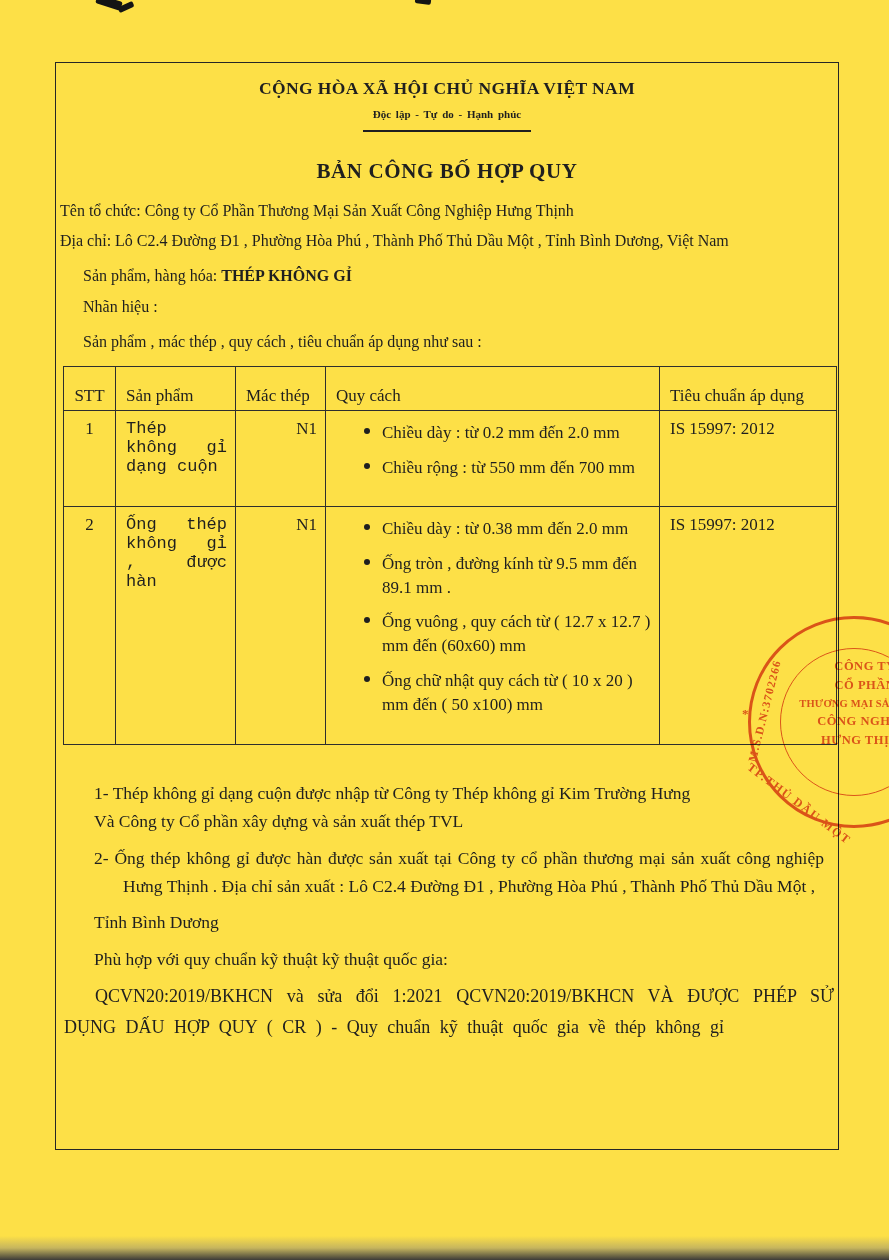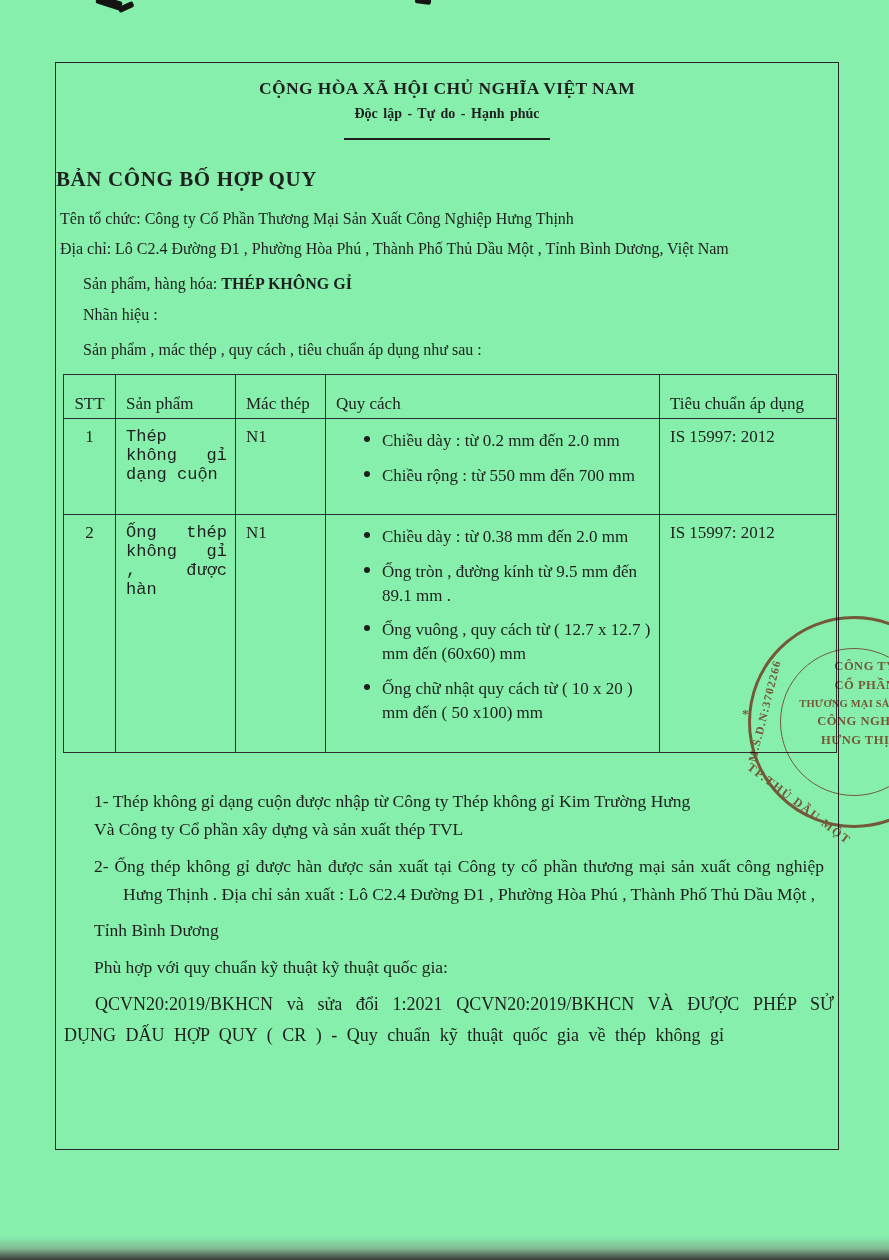--- a/index.html
+++ b/index.html
@@ -5,21 +5,21 @@
   html, body { margin: 0; padding: 0; }
   body {
     width: 889px; height: 1260px;
     background: #f6f6f4;
     font-family: "Liberation Serif", "DejaVu Serif", serif;
     color: #1f1f1f;
   }
   .sheet {
     position: relative;
     width: 889px; height: 1260px;
-    background: #86efac;
+    background: #fde047;
     overflow: hidden;
   }
   
   .artifact { position: absolute; background: #141414; border-radius: 2px; }
   .a1 { left: 96px; top: -2px; width: 26px; height: 9px; transform: rotate(18deg); }
   .a2 { left: 118px; top: 4px; width: 16px; height: 6px; transform: rotate(-24deg); }
   .a3 { left: 415px; top: -2px; width: 16px; height: 6px; transform: rotate(8deg); }
 
   .frame {
     position: absolute;
@@ -32,27 +32,28 @@
     margin-top: 15px;
     text-align: center;
     font-weight: bold;
     font-size: 17.5px;
     letter-spacing: 0.4px;
   }
   .motto-wrap { text-align: center; margin-top: 5px; }
   .motto {
     display: inline-block;
     font-weight: bold;
-    font-size: 14px;
+    font-size: 11px;
     border-bottom: 2px solid #1f1f1f;
-    padding: 0 10px 16px 10px;
+    padding: 0 10px 10px 10px;
     word-spacing: 2px;
   }
   .doc-title {
     margin-top: 27px;
+    text-align: center;
     font-weight: bold;
     font-size: 21px;
     letter-spacing: 0.6px;
   }
   .doc-number { margin-top: 10px; text-align: center; font-size: 17px; }
 
   p { margin: 0; }
   .para {
     margin: 7px 18px 0 4px;
     font-size: 16px;
@@ -78,21 +79,21 @@
   }
   .spec-table th {
     font-weight: normal;
     text-align: left;
     height: 40px;
     vertical-align: middle;
     padding-top: 19px; padding-bottom: 4px;
   }
   .spec-table th.c-stt, .spec-table td.c-stt { text-align: center; padding-left: 4px; padding-right: 4px; }
   .spec-table td.c-prod { text-align: justify; font-family: Liberation Mono, monospace; }
-  .spec-table td.c-grade { text-align: left; }
+  .spec-table td.c-grade { text-align: right; }
   .row1 td { height: 96px; }
   .row2 td { height: 238px; }
   .bullet {
     display: flex;
     margin: 2px 0 11px 28px;
     line-height: 1.4;
   }
   .dot {
     flex: 0 0 18px;
     position: relative;

